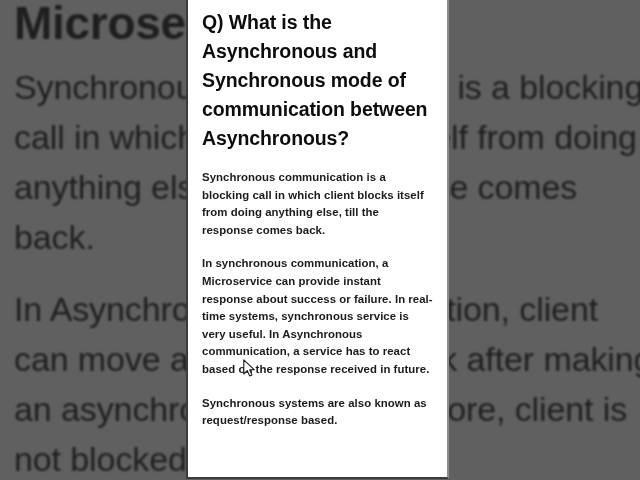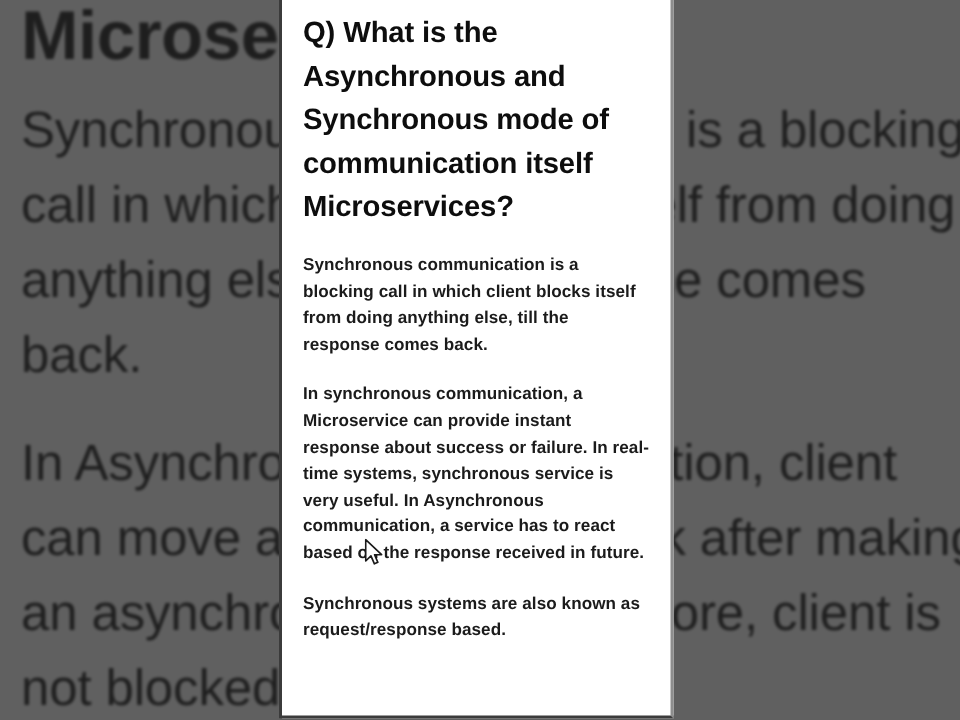--- a/index.html
+++ b/index.html
@@ -112,21 +112,21 @@
     <div id="background-content">
       <div id="bg-heading">Microservices</div>
       <div class="bg-para">Synchronous communication is a blocking call in which client blocks itself from doing anything else, till the response comes back.</div>
       <div class="bg-para">In Asynchronous communication, client can move ahead with its work after making an asynchronous call. Therefore, client is not blocked.</div>
 
     </div>
     <div id="scrim"></div>
   </div>
 
   <div id="card">
-    <div id="card-title">Q) What is the Asynchronous and Synchronous mode of communication itself Microservices?</div>
+    <div id="card-title">Q) What is the Asynchronous and Synchronous mode of communication between Asynchronous?</div>
     <div class="card-para">Synchronous communication is a blocking call in which client blocks itself from doing anything else, till the response comes back.</div>
     <div class="card-para">In synchronous communication, a Microservice can provide instant response about success or failure. In real-time systems, synchronous service is very useful. In Asynchronous communication, a service has to react based on the response received in future.</div>
     <div class="card-para">Synchronous systems are also known as request/response based.</div>
   </div>
 
   <div id="mouse-cursor">
     <svg width="13" height="19" viewBox="0 0 13 19" xmlns="http://www.w3.org/2000/svg">
       <path d="M0.8,0.8 L0.8,15.0 L4.3,11.6 L6.6,16.9 L8.9,15.9 L6.7,10.8 L11.4,10.8 Z" fill="#ffffff" stroke="#1a1a1a" stroke-width="1.1" stroke-linejoin="round"></path>
     </svg>
   </div>

